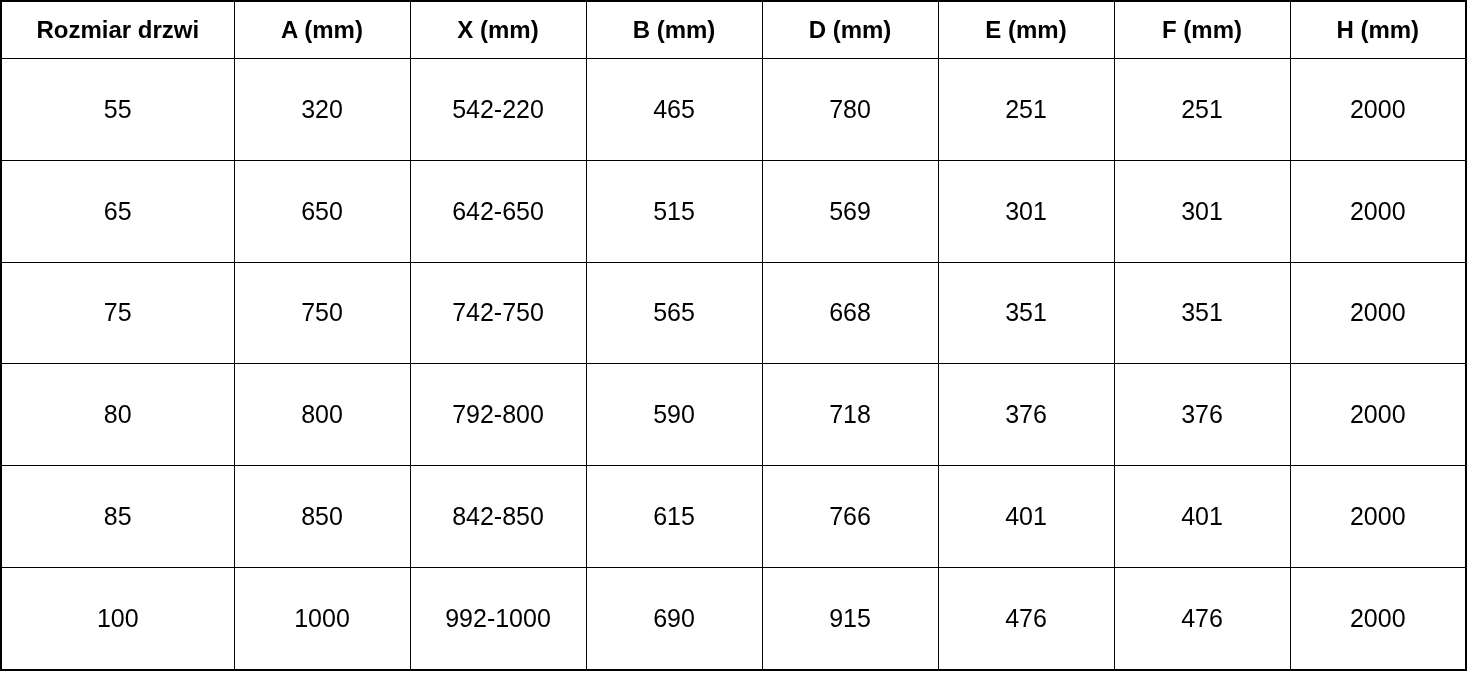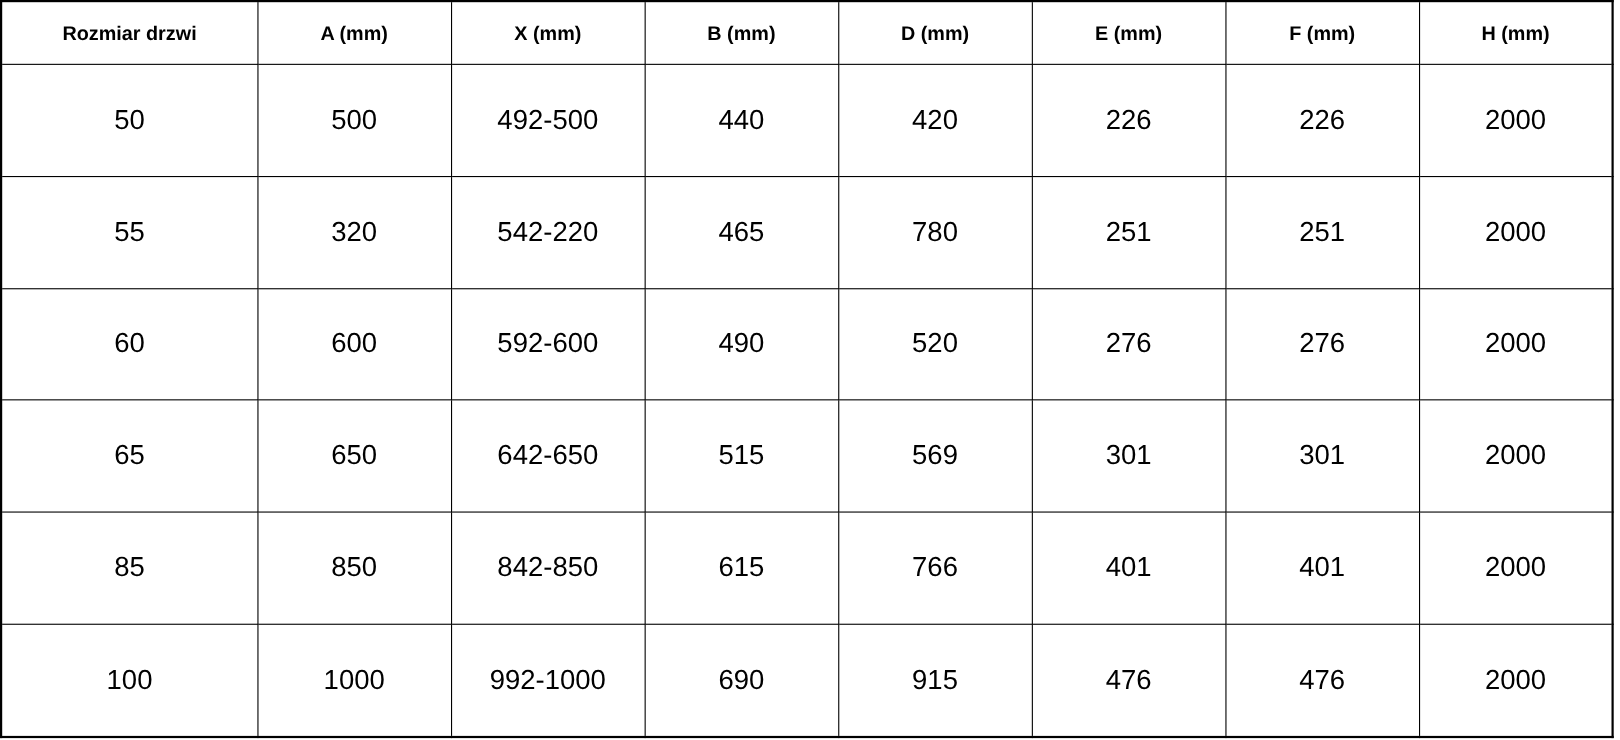--- a/index.html
+++ b/index.html
@@ -25,21 +25,21 @@
   table.spec-table th,
   table.spec-table td {
     border: 1.5px solid #000000;
     text-align: center;
     vertical-align: middle;
     padding: 0;
     overflow: hidden;
     white-space: nowrap;
   }
   table.spec-table th {
-    font-size: 18px;
+    font-size: 24px;
     font-weight: 700;
     height: 56px;
   }
   table.spec-table td {
     font-size: 25px;
     font-weight: 400;
     height: 56px;
   }
   col.c-first { width: 233px; }
 </style>
@@ -64,57 +64,57 @@
       <th>X (mm)</th>
       <th>B (mm)</th>
       <th>D (mm)</th>
       <th>E (mm)</th>
       <th>F (mm)</th>
       <th>H (mm)</th>
     </tr>
   </thead>
   <tbody id="table-body">
       <tr>
-        <td>50</td>
-        <td>500</td>
-        <td>492-500</td>
-        <td>440</td>
-        <td>420</td>
-        <td>226</td>
-        <td>226</td>
-        <td>2000</td>
-      </tr>
-      <tr>
         <td>55</td>
         <td>320</td>
         <td>542-220</td>
         <td>465</td>
         <td>780</td>
         <td>251</td>
         <td>251</td>
         <td>2000</td>
       </tr>
       <tr>
-        <td>60</td>
-        <td>600</td>
-        <td>592-600</td>
-        <td>490</td>
-        <td>520</td>
-        <td>276</td>
-        <td>276</td>
-        <td>2000</td>
-      </tr>
-      <tr>
         <td>65</td>
         <td>650</td>
         <td>642-650</td>
         <td>515</td>
         <td>569</td>
         <td>301</td>
         <td>301</td>
+        <td>2000</td>
+      </tr>
+      <tr>
+        <td>75</td>
+        <td>750</td>
+        <td>742-750</td>
+        <td>565</td>
+        <td>668</td>
+        <td>351</td>
+        <td>351</td>
+        <td>2000</td>
+      </tr>
+      <tr>
+        <td>80</td>
+        <td>800</td>
+        <td>792-800</td>
+        <td>590</td>
+        <td>718</td>
+        <td>376</td>
+        <td>376</td>
         <td>2000</td>
       </tr>
       <tr>
         <td>85</td>
         <td>850</td>
         <td>842-850</td>
         <td>615</td>
         <td>766</td>
         <td>401</td>
         <td>401</td>

